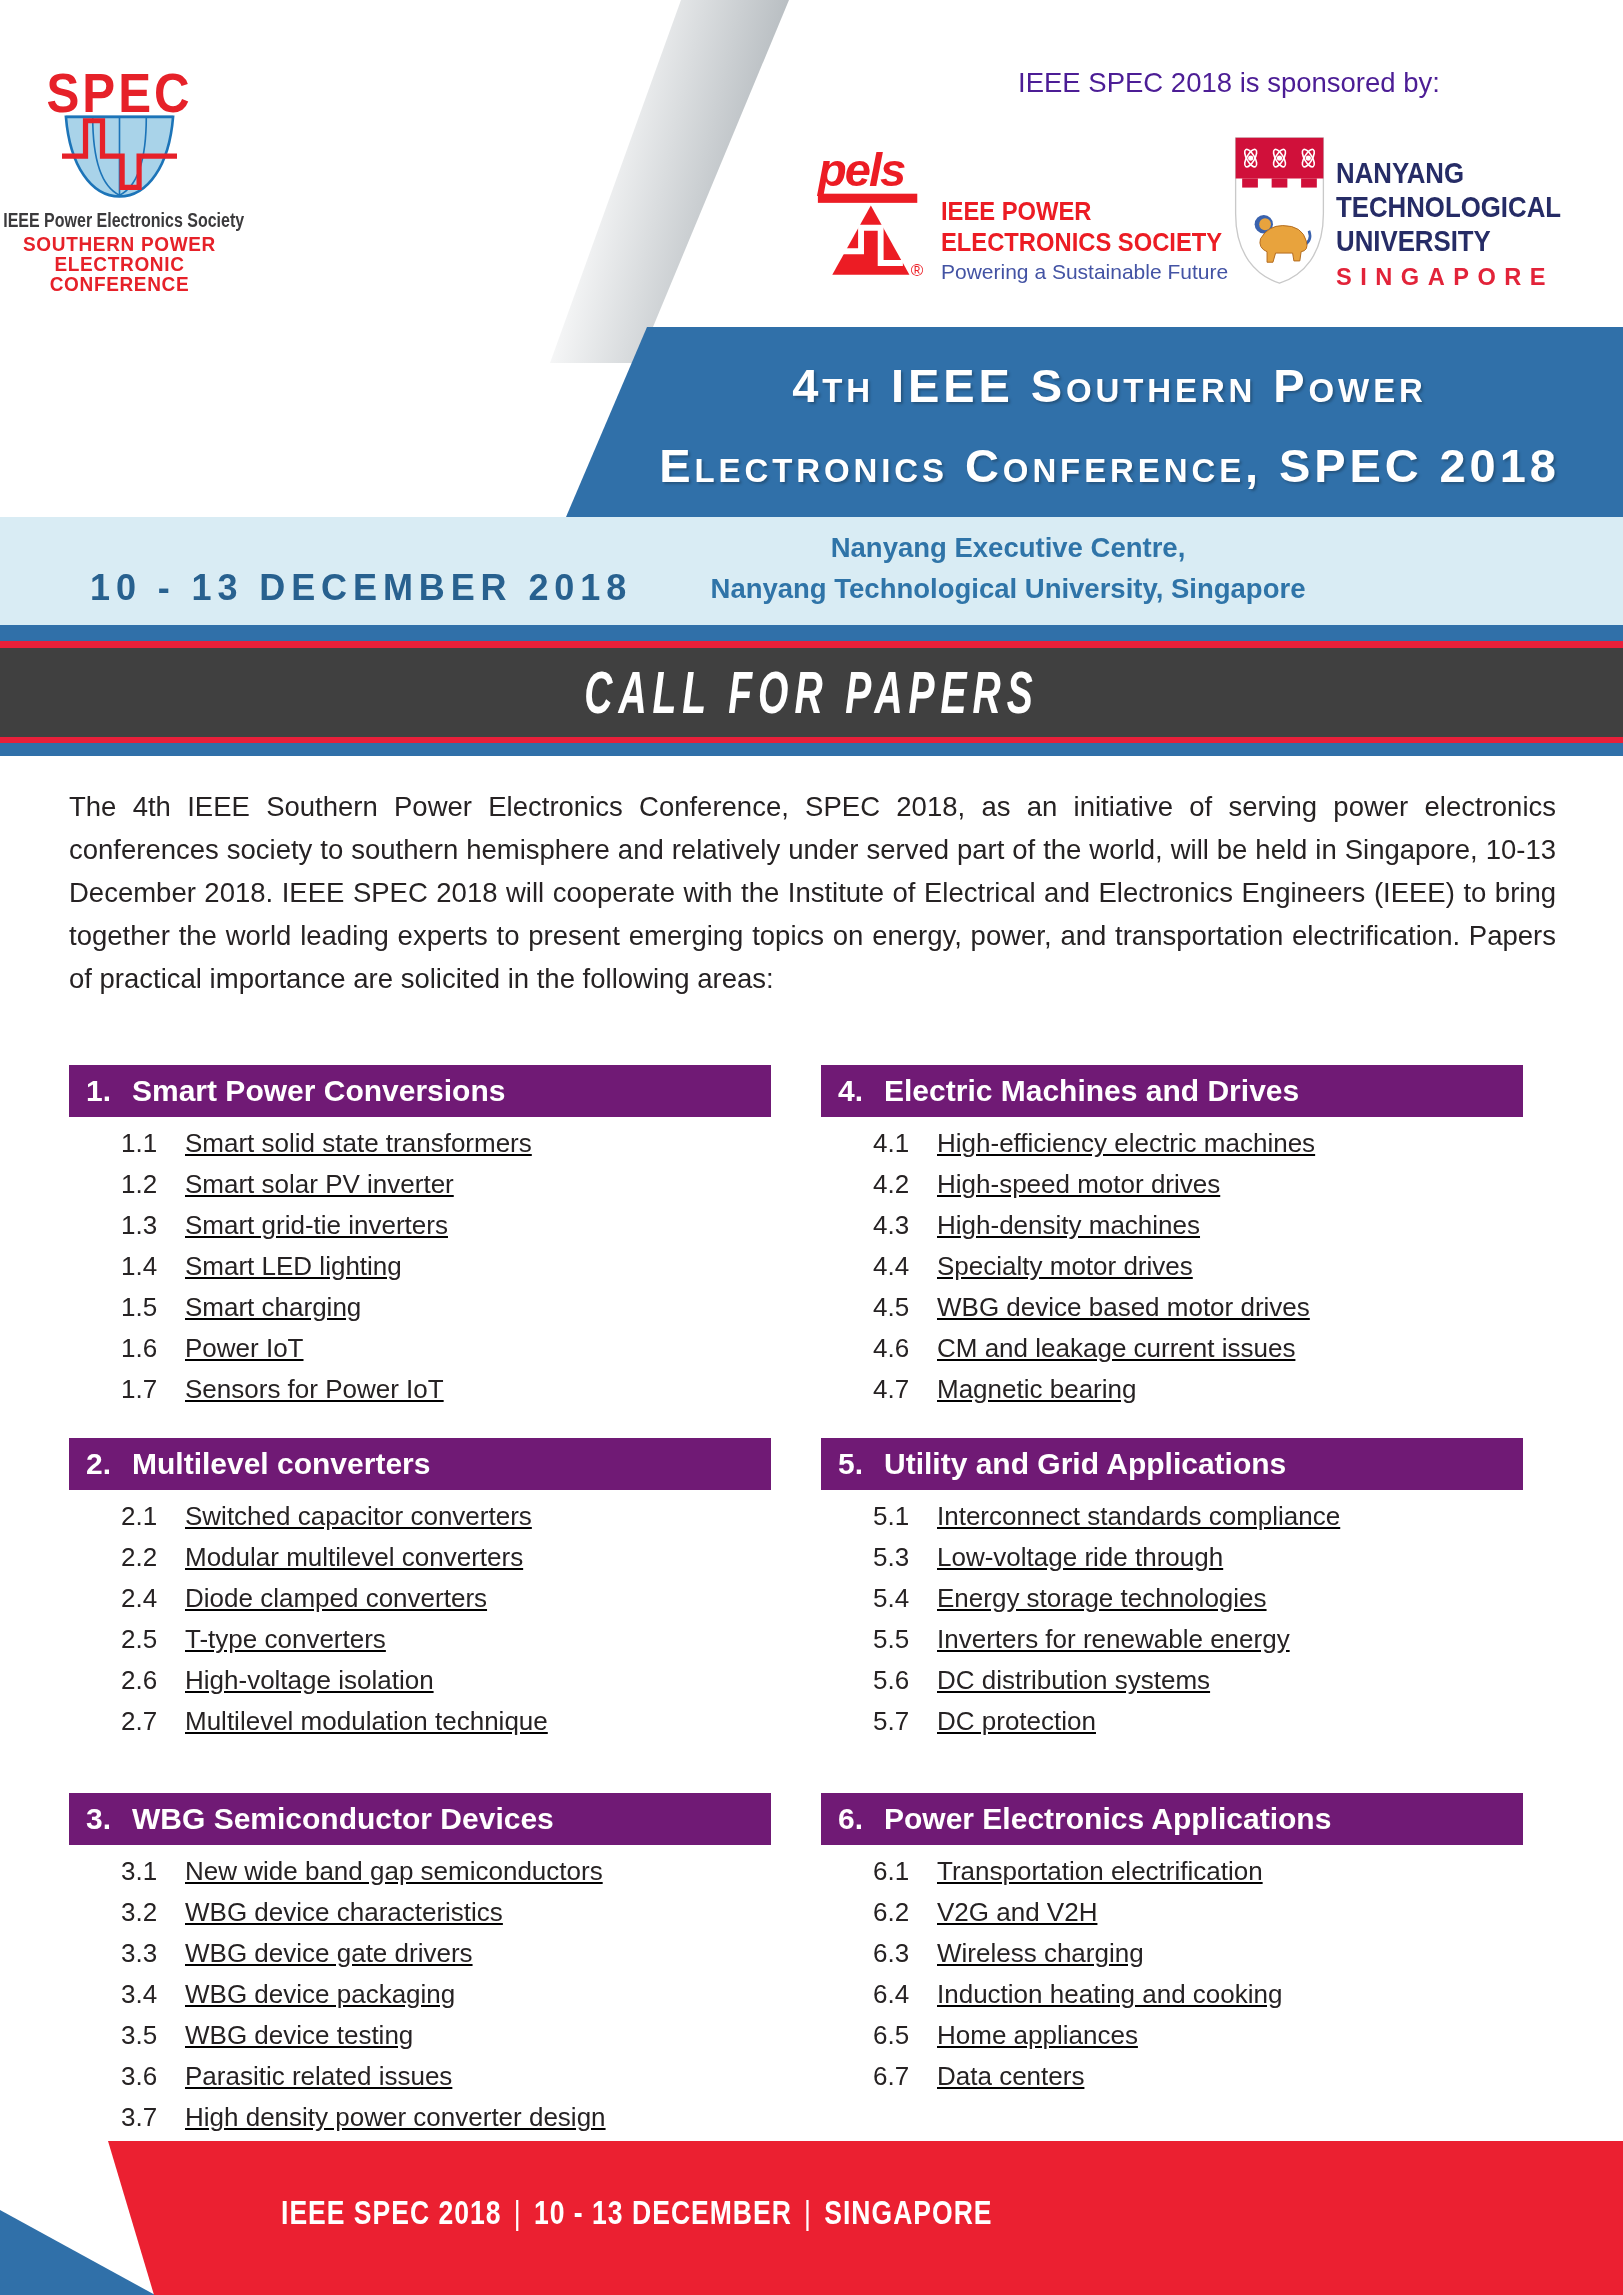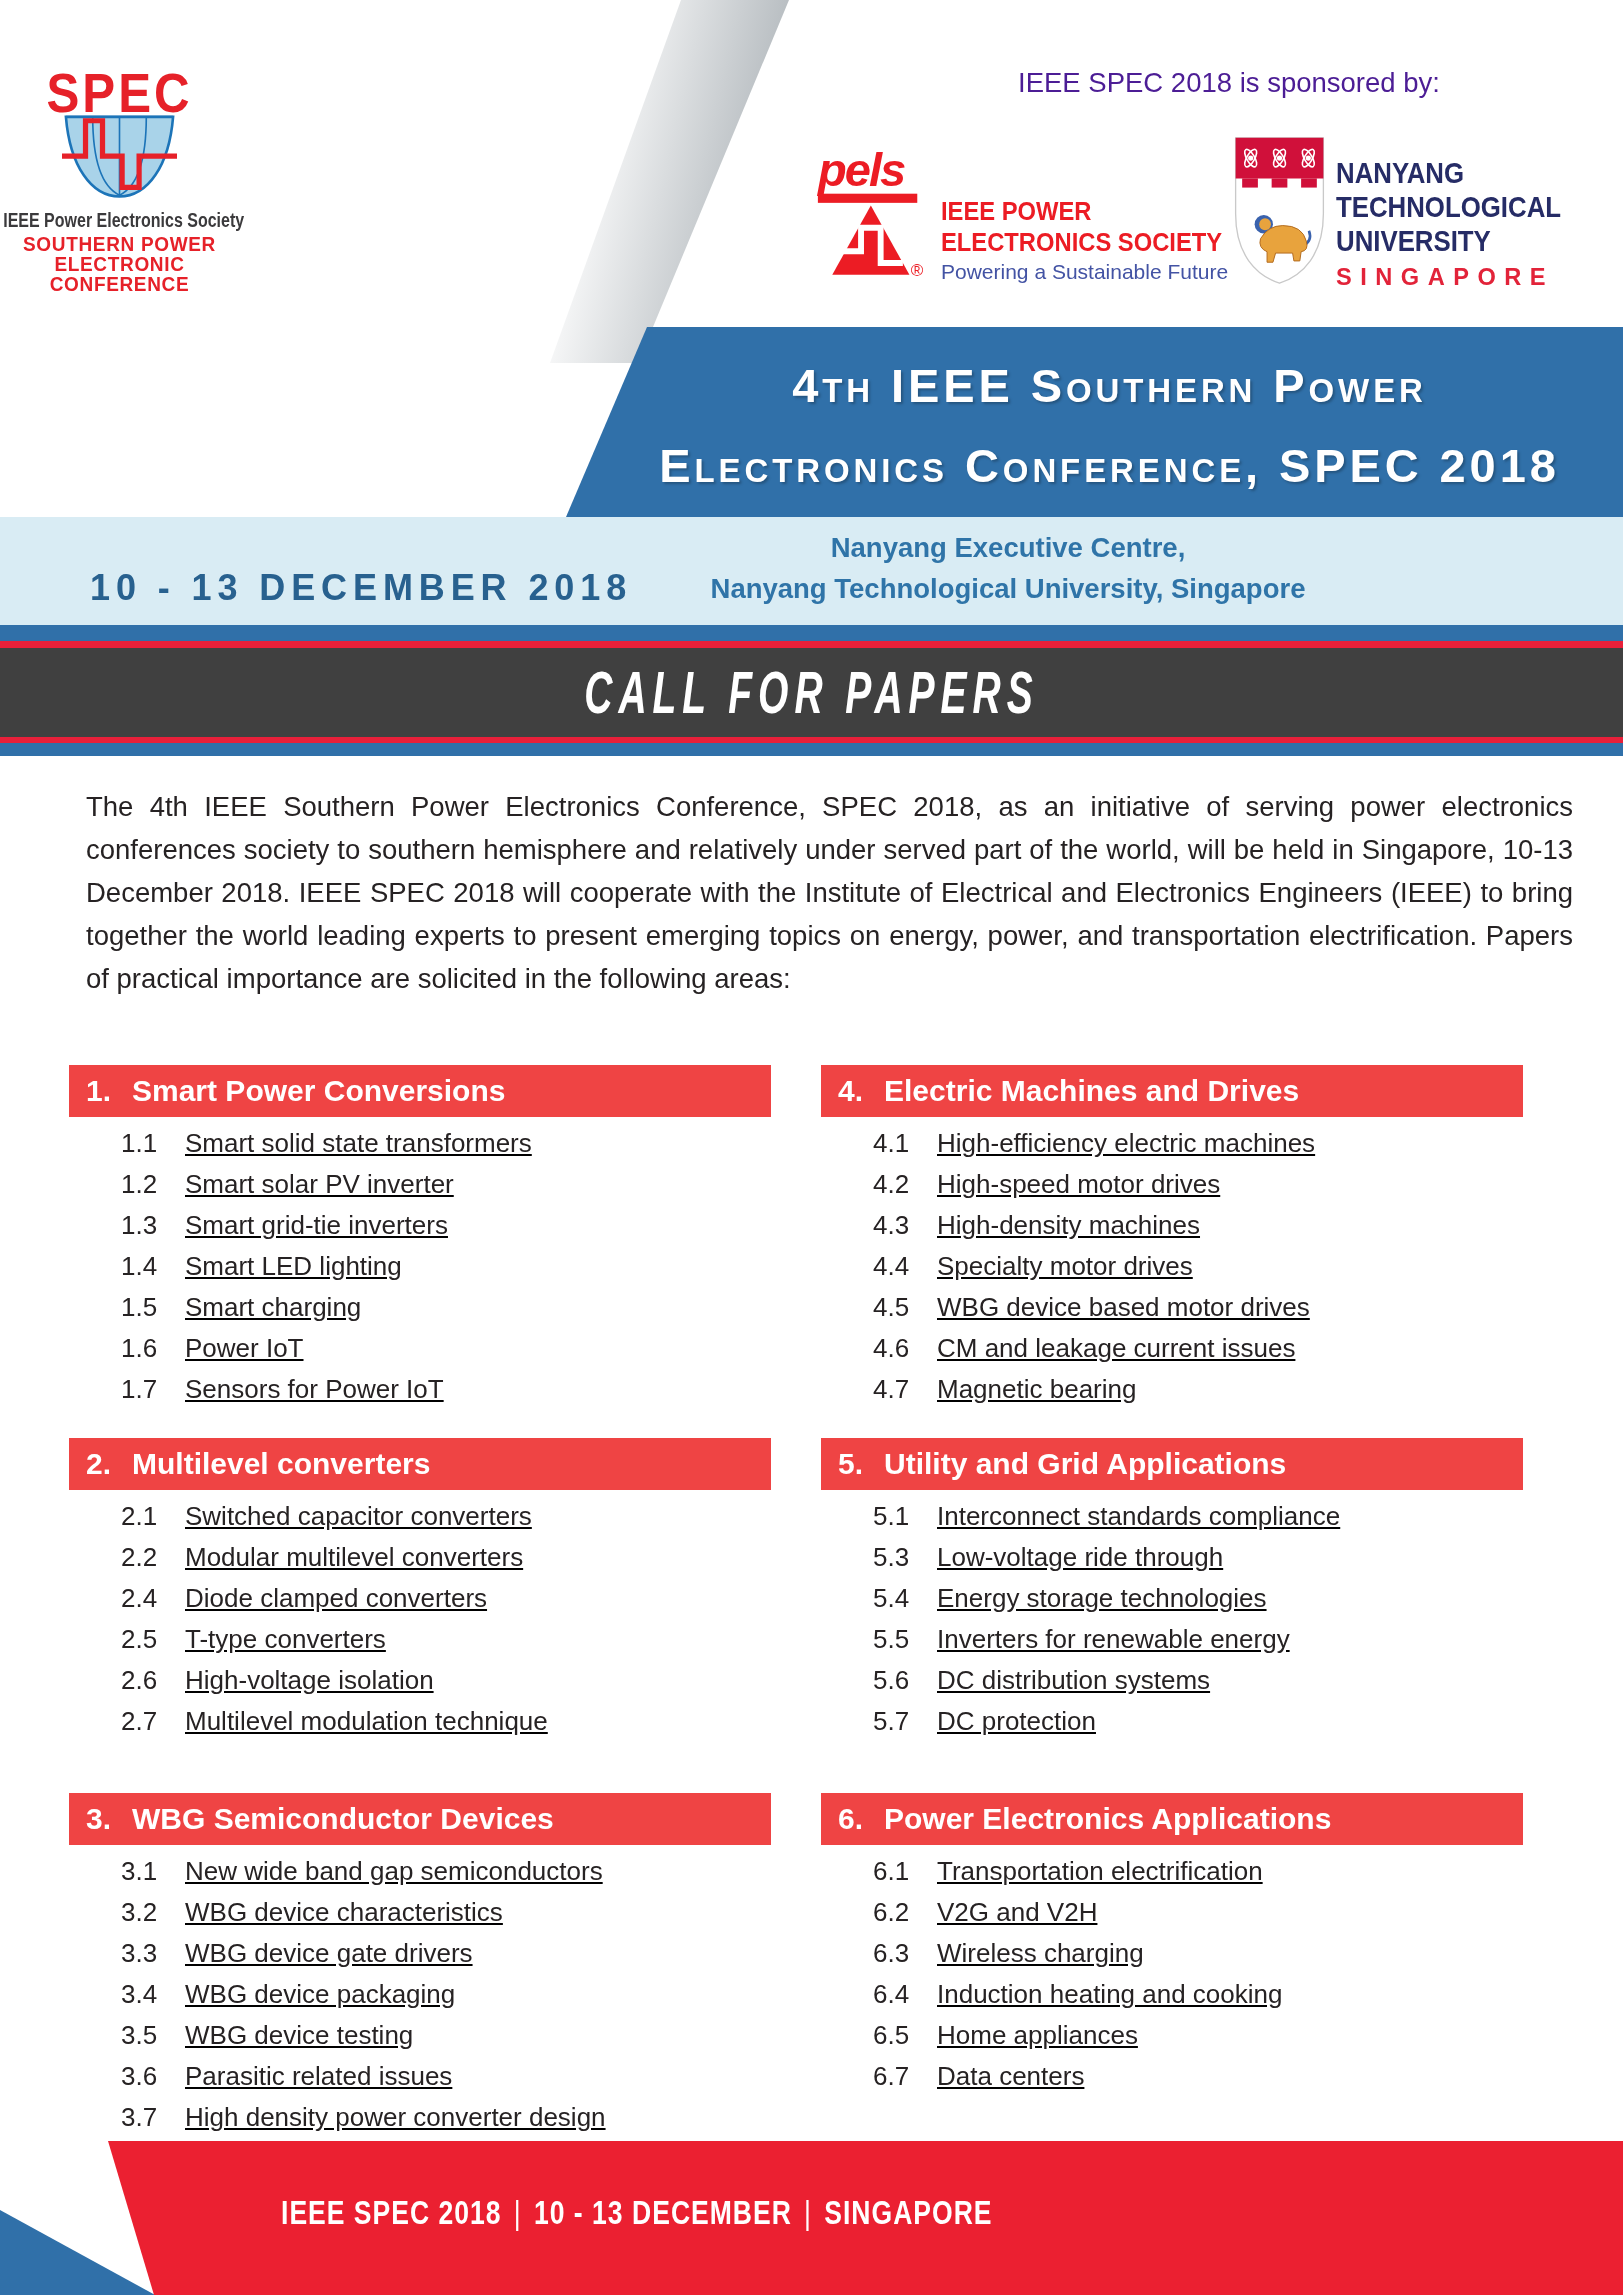--- a/index.html
+++ b/index.html
@@ -49,28 +49,28 @@
   .strip-blue1 { left:0; top:625px;  width:1623px; height:16.4px;  background:#3070a9; }
   .strip-red1  { left:0; top:641px;  width:1623px; height:6.5px;  background:#e8203a; }
   .cfp         { left:0; top:648px;  width:1623px; height:90px; background:#404040; }
   .cfp span    { display:block; text-align:center; line-height:90px; color:#ffffff; font-weight:bold;
                  font-style:italic; font-size:60px; letter-spacing:9.2px; transform:scaleX(0.65);
                  transform-origin:center; white-space:nowrap; }
   .strip-red2  { left:0; top:737px; width:1623px; height:5.9px;   background:#e8203a; }
   .strip-blue2 { left:0; top:743px; width:1623px; height:13px;  background:#3070a9; }
 
   
-  .intro { left:86px; top:785px; width:1487px; font-size:27.5px; line-height:43px; text-align:justify;
+  .intro { left:69px; top:785px; width:1487px; font-size:27.5px; line-height:43px; text-align:justify;
            color:#262223; }
 
   
   .section { width:702px; }
   .c1 { left:69px; }  .c2 { left:821px; }
   .r1 { top:1065px; }  .r2 { top:1438px; }  .r3 { top:1793px; }
-  .sec-header { height:52px; background:#ef4444; color:#ffffff; font-size:30px; font-weight:bold;
+  .sec-header { height:52px; background:#701a75; color:#ffffff; font-size:30px; font-weight:bold;
                 line-height:52px; padding-left:17px; box-sizing:border-box; white-space:nowrap; }
   .sec-header .num { display:inline-block; width:46px; }
   .sec-items { margin-top:6px;text-decoration:underline; }
   .item { font-size:26px; line-height:41px; color:#262223; padding-left:52px; white-space:nowrap; }
   .item .num { display:inline-block; width:64px; }
 
   
   .footer-blue { left:0; top:2210px; width:157px; height:86px; background:#3070a9;
                  clip-path:polygon(0 0, 157px 86px, 0 86px); }
   .footer-red  { left:0; top:2141px; width:1623px; height:154px; background:#eb2031;

